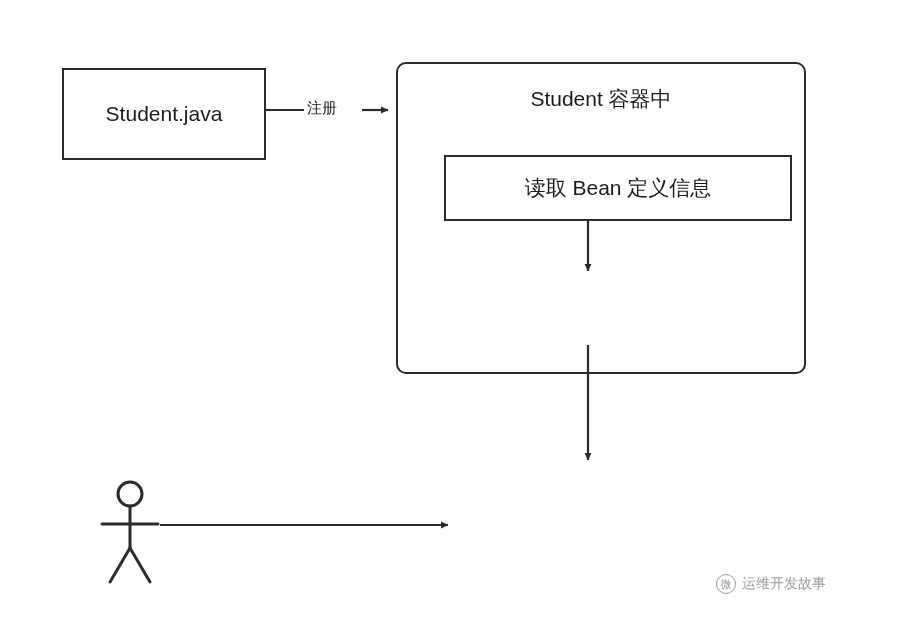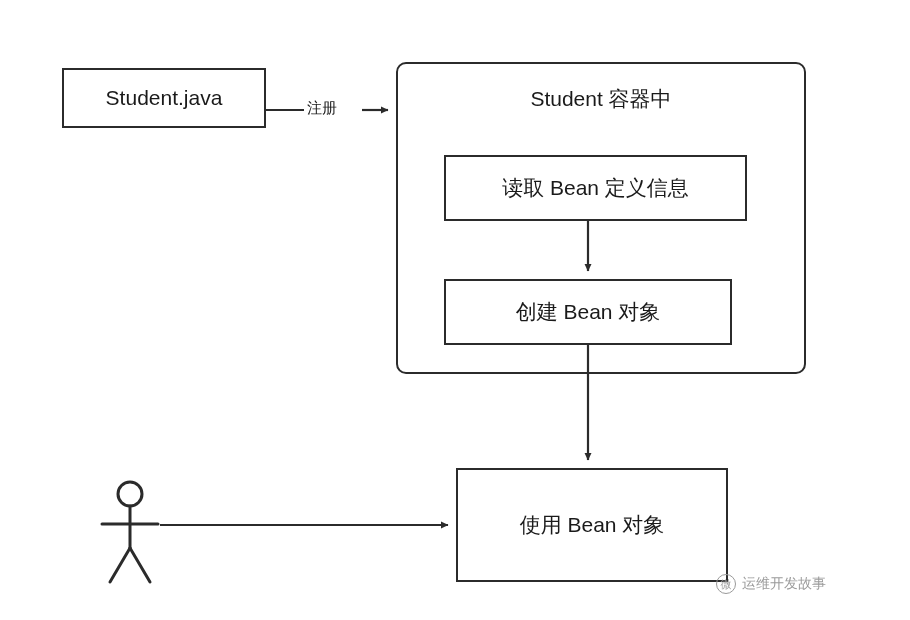--- a/index.html
+++ b/index.html
@@ -79,35 +79,29 @@
 </style>
 </head>
 <body>
 
 <div id="diagram-root">
 
   <div class="node container-node" style="left:396px; top:62px; width:410px; height:312px;">
     <span>Student 容器中</span>
   </div>
 
-  <div class="node" style="left:62px; top:68px; width:204px; height:60px;">
+  <div class="node" style="left:62px; top:68px; width:204px; height:92px;">
     <span>Student.java</span>
   </div>
 
-  <div class="node" style="left:444px; top:155px; width:303px; height:66px;">
+  <div class="node" style="left:444px; top:155px; width:348px; height:66px;">
     <span>读取 Bean 定义信息</span>
   </div>
 
-  <div class="node" style="left:444px; top:279px; width:288px; height:66px;">
-    <span>创建 Bean 对象</span>
-  </div>
 
-  <div class="node" style="left:456px; top:468px; width:272px; height:114px;">
-    <span>使用 Bean 对象</span>
-  </div>
 
   <div class="label-free" style="left:307px; top:99px;">注册</div>
 
   <svg class="overlay" viewBox="0 0 910 620">
     <defs>
       <marker id="arrow" markerWidth="9" markerHeight="9" refX="7.5" refY="4.5" orient="auto" markerUnits="userSpaceOnUse">
         <path d="M0,0.8 L8,4.5 L0,8.2 z" fill="#2b2b2b"></path>
       </marker>
     </defs>
 

